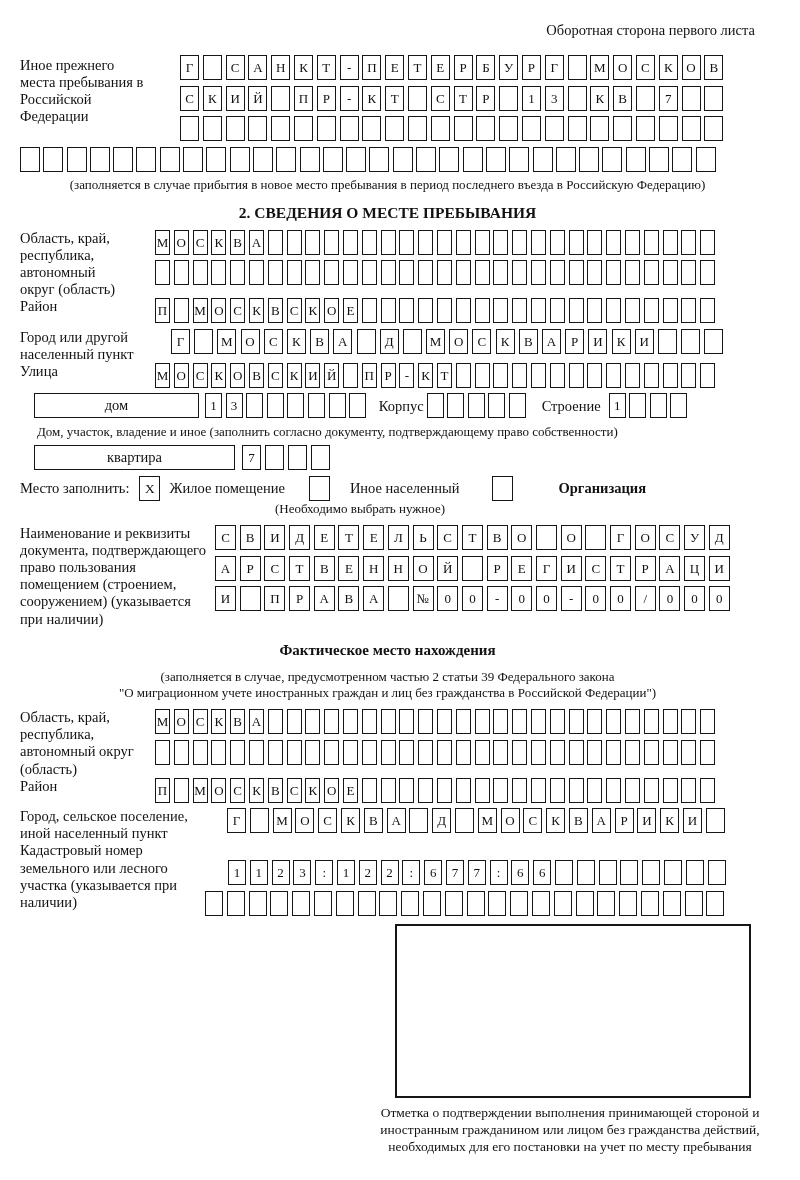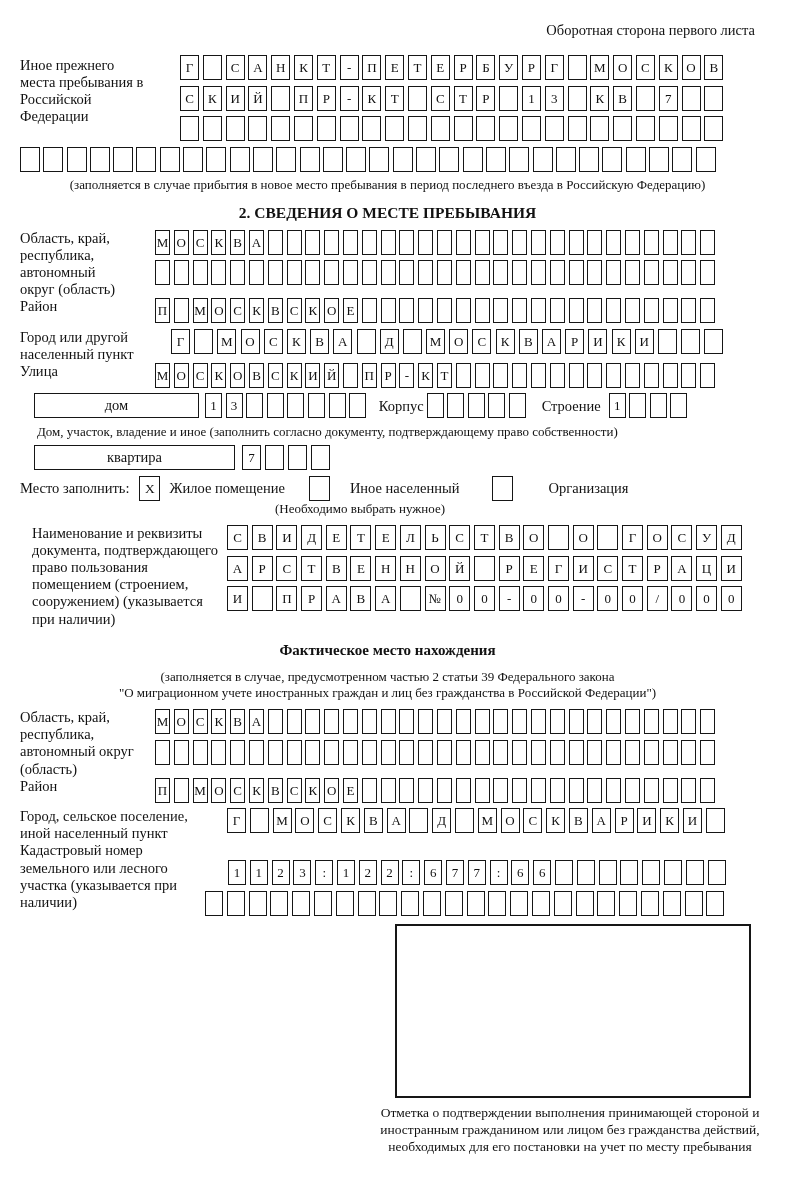--- a/index.html
+++ b/index.html
@@ -24,21 +24,21 @@
   }
 
   .note { font-size:13px; line-height:1.25; }
   .center { text-align:center; }
 
   .sec-title { text-align:center; font-weight:bold; font-size:15.5px; }
 
   .w-prev   { width:125px; margin-right:35px; padding-top:2px; }
   .w-135    { width:108px; margin-right:27px; }
   .w-135w   { width:120px; margin-right:15px; }
-  .w-doc    { width:190px; margin-right:5px;margin-left:12px;  }
+  .w-doc    { width:190px; margin-right:5px;  }
   .w-fcity  { width:195px; margin-right:5px;  }
   .w-cad    { width:180px; margin-right:5px;  }
 
   .hrow { display:flex; align-items:flex-start; margin-left:14px; white-space:nowrap; }
   .widebox {
     height:23px; line-height:23px; border:1.6px solid #161616;
     text-align:center; font-size:14.5px; flex:none;
   }
   .inlabel { font-size:14.5px; line-height:26px; flex:none; }
 
@@ -115,21 +115,21 @@
     <div class="cellrow"><span class="cell" style="width: 17px; margin-right: 4px;">7</span><span class="cell" style="width: 17px; margin-right: 4px;"></span><span class="cell" style="width: 17px; margin-right: 4px;"></span><span class="cell" style="width: 17px; margin-right: 4px;"></span></div>
   </div>
 
   <div class="checkrow">
     <span>Место заполнить:</span>
     <span class="checkbox" style="margin-left:10px;">X</span>
     <span style="margin-left:9px;">Жилое помещение</span>
     <span class="checkbox" style="margin-left:24px;"></span>
     <span style="margin-left:20px;">Иное населенный</span>
     <span class="checkbox" style="margin-left:32px;"></span>
-    <span style="margin-left:36px;">Организация</span>
+    <span style="margin-left:46px;font-weight:bold;">Организация</span>
   </div>
   <div class="note" style="margin-left:120px;width:440px;text-align:center;margin-bottom:8px;">(Необходимо выбрать нужное)</div>
 
   <div class="field">
     <div class="flabel w-doc">Наименование и реквизиты документа, подтверждающего право пользования помещением (строением, сооружением) (указывается при наличии)</div>
     <div class="frows">
       <div class="cellrow"><span class="cell" style="width: 19px; margin-right: 3.7px;">С</span><span class="cell" style="width: 19px; margin-right: 3.7px;">В</span><span class="cell" style="width: 19px; margin-right: 3.7px;">И</span><span class="cell" style="width: 19px; margin-right: 3.7px;">Д</span><span class="cell" style="width: 19px; margin-right: 3.7px;">Е</span><span class="cell" style="width: 19px; margin-right: 3.7px;">Т</span><span class="cell" style="width: 19px; margin-right: 3.7px;">Е</span><span class="cell" style="width: 19px; margin-right: 3.7px;">Л</span><span class="cell" style="width: 19px; margin-right: 3.7px;">Ь</span><span class="cell" style="width: 19px; margin-right: 3.7px;">С</span><span class="cell" style="width: 19px; margin-right: 3.7px;">Т</span><span class="cell" style="width: 19px; margin-right: 3.7px;">В</span><span class="cell" style="width: 19px; margin-right: 3.7px;">О</span><span class="cell" style="width: 19px; margin-right: 3.7px;"></span><span class="cell" style="width: 19px; margin-right: 3.7px;">О</span><span class="cell" style="width: 19px; margin-right: 3.7px;"></span><span class="cell" style="width: 19px; margin-right: 3.7px;">Г</span><span class="cell" style="width: 19px; margin-right: 3.7px;">О</span><span class="cell" style="width: 19px; margin-right: 3.7px;">С</span><span class="cell" style="width: 19px; margin-right: 3.7px;">У</span><span class="cell" style="width: 19px; margin-right: 3.7px;">Д</span></div>
       <div class="cellrow"><span class="cell" style="width: 19px; margin-right: 3.7px;">А</span><span class="cell" style="width: 19px; margin-right: 3.7px;">Р</span><span class="cell" style="width: 19px; margin-right: 3.7px;">С</span><span class="cell" style="width: 19px; margin-right: 3.7px;">Т</span><span class="cell" style="width: 19px; margin-right: 3.7px;">В</span><span class="cell" style="width: 19px; margin-right: 3.7px;">Е</span><span class="cell" style="width: 19px; margin-right: 3.7px;">Н</span><span class="cell" style="width: 19px; margin-right: 3.7px;">Н</span><span class="cell" style="width: 19px; margin-right: 3.7px;">О</span><span class="cell" style="width: 19px; margin-right: 3.7px;">Й</span><span class="cell" style="width: 19px; margin-right: 3.7px;"></span><span class="cell" style="width: 19px; margin-right: 3.7px;">Р</span><span class="cell" style="width: 19px; margin-right: 3.7px;">Е</span><span class="cell" style="width: 19px; margin-right: 3.7px;">Г</span><span class="cell" style="width: 19px; margin-right: 3.7px;">И</span><span class="cell" style="width: 19px; margin-right: 3.7px;">С</span><span class="cell" style="width: 19px; margin-right: 3.7px;">Т</span><span class="cell" style="width: 19px; margin-right: 3.7px;">Р</span><span class="cell" style="width: 19px; margin-right: 3.7px;">А</span><span class="cell" style="width: 19px; margin-right: 3.7px;">Ц</span><span class="cell" style="width: 19px; margin-right: 3.7px;">И</span></div>
       <div class="cellrow"><span class="cell" style="width: 19px; margin-right: 3.7px;">И</span><span class="cell" style="width: 19px; margin-right: 3.7px;"></span><span class="cell" style="width: 19px; margin-right: 3.7px;">П</span><span class="cell" style="width: 19px; margin-right: 3.7px;">Р</span><span class="cell" style="width: 19px; margin-right: 3.7px;">А</span><span class="cell" style="width: 19px; margin-right: 3.7px;">В</span><span class="cell" style="width: 19px; margin-right: 3.7px;">А</span><span class="cell" style="width: 19px; margin-right: 3.7px;"></span><span class="cell" style="width: 19px; margin-right: 3.7px;">№</span><span class="cell" style="width: 19px; margin-right: 3.7px;">0</span><span class="cell" style="width: 19px; margin-right: 3.7px;">0</span><span class="cell" style="width: 19px; margin-right: 3.7px;">-</span><span class="cell" style="width: 19px; margin-right: 3.7px;">0</span><span class="cell" style="width: 19px; margin-right: 3.7px;">0</span><span class="cell" style="width: 19px; margin-right: 3.7px;">-</span><span class="cell" style="width: 19px; margin-right: 3.7px;">0</span><span class="cell" style="width: 19px; margin-right: 3.7px;">0</span><span class="cell" style="width: 19px; margin-right: 3.7px;">/</span><span class="cell" style="width: 19px; margin-right: 3.7px;">0</span><span class="cell" style="width: 19px; margin-right: 3.7px;">0</span><span class="cell" style="width: 19px; margin-right: 3.7px;">0</span></div>
     </div>

